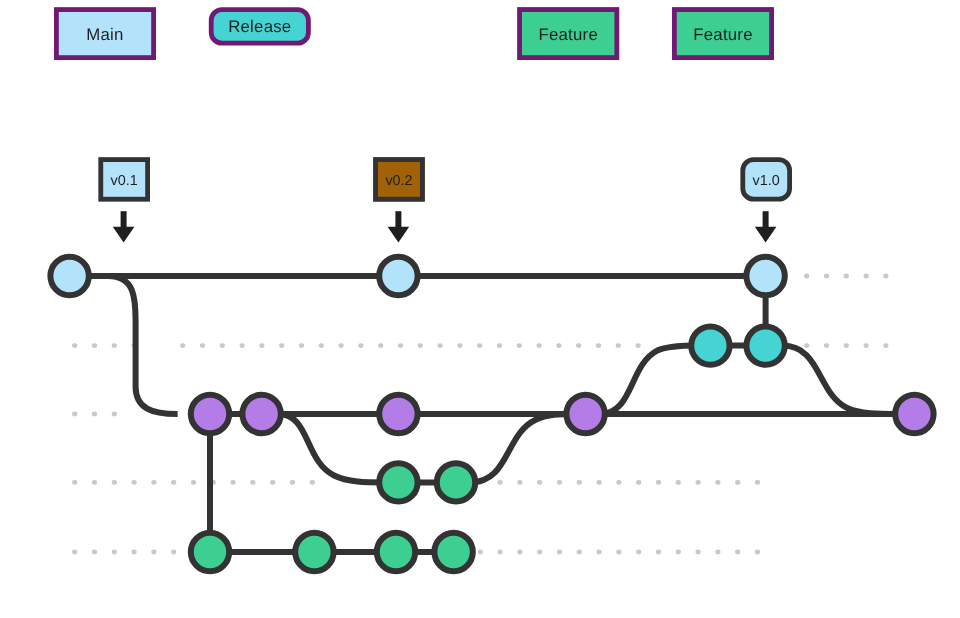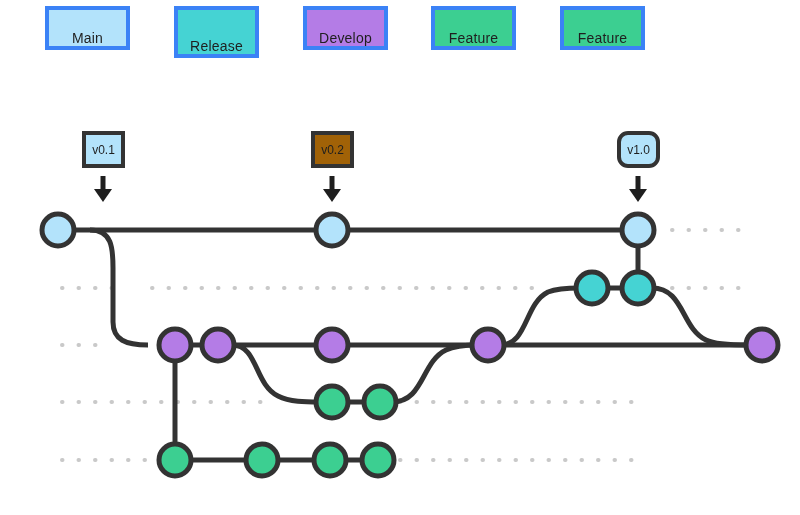--- a/index.html
+++ b/index.html
@@ -25,24 +25,24 @@
     top: 0;
     left: 0;
     width: 800px;
     height: 60px;
   }
   .legend-item {
     position: absolute;
     top: 6px;
     width: 85px;
     height: 44px;
-    border: 4px solid #3b82f6;
+    border: 4px solid #701a75;
     box-sizing: border-box;
     display: flex;
-    align-items: flex-end;
+    align-items: center;
     justify-content: center;
   }
   .legend-label {
     font-size: 14px;
     color: #1f1f1f;
     font-family: "Liberation Sans", sans-serif;
     letter-spacing: 0.2px;
   }
   .tag {
     position: absolute;
@@ -95,25 +95,22 @@
 </style>
 </head>
 <body>
 
 <div id="root">
 
   <div class="legend" id="legend">
       <div class="legend-item" style="left: 45px; top: 6px; width: 85px; height: 44px; background: rgb(179, 227, 251);">
         <span class="legend-label">Main</span>
       </div>
-      <div class="legend-item" style="left: 174px; top: 6px; width: 85px; height: 52px; background: rgb(69, 211, 211);">
+      <div class="legend-item" style="left: 174px; top: 6px; width: 85px; height: 32px; background: rgb(69, 211, 211); border-radius: 11px;">
         <span class="legend-label">Release</span>
-      </div>
-      <div class="legend-item" style="left: 303px; top: 6px; width: 85px; height: 44px; background: rgb(180, 124, 230);">
-        <span class="legend-label">Develop</span>
       </div>
       <div class="legend-item" style="left: 431px; top: 6px; width: 85px; height: 44px; background: rgb(60, 207, 145);">
         <span class="legend-label">Feature</span>
       </div>
       <div class="legend-item" style="left: 560px; top: 6px; width: 85px; height: 44px; background: rgb(60, 207, 145);">
         <span class="legend-label">Feature</span>
       </div>
     </div>
 
   <svg class="graph" viewBox="0 0 800 515">

